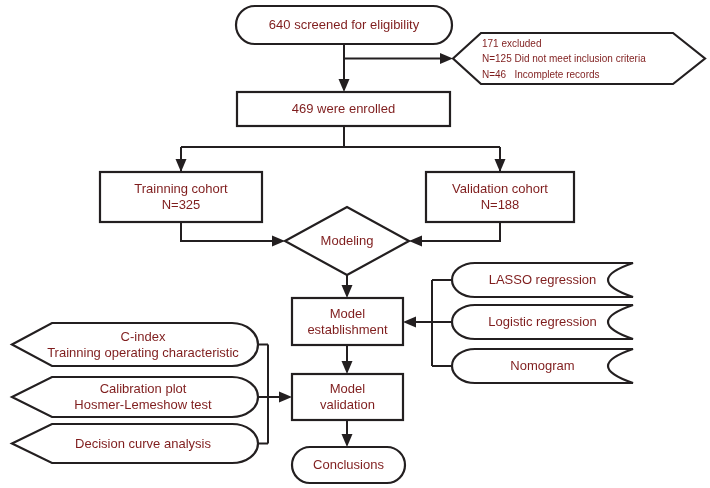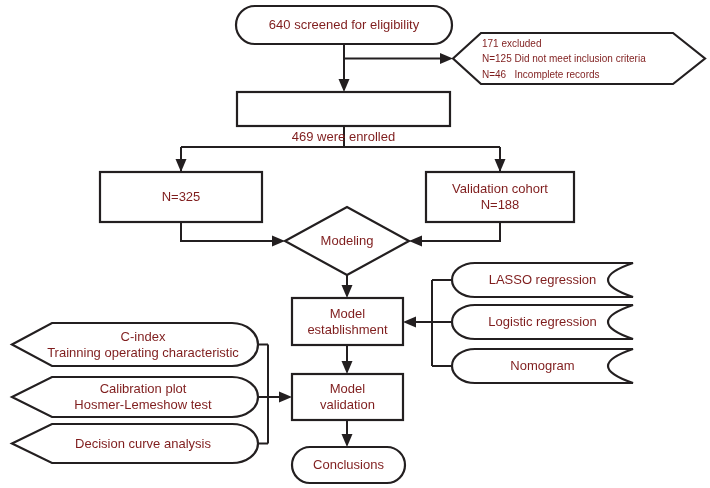--- a/index.html
+++ b/index.html
@@ -83,25 +83,26 @@
   <div class="lbl" style="left:236px;top:6px;width:216px;height:38px;">
     <span>640 screened for eligibility</span>
   </div>
 
   <div class="lbl left hexlbl" style="left:482px;top:36px;width:215px;height:46px;">
     <span>171 excluded</span>
     <span>N=125 Did not meet inclusion criteria</span>
     <span>N=46   Incomplete records</span>
   </div>
 
-  <div class="lbl" style="left:237px;top:92px;width:213px;height:34px;margin-top:28px;">
+  <div class="lbl" style="left:237px;top:92px;width:213px;height:34px;">
     <span>469 were enrolled</span>
   </div>
 
   <div class="lbl" style="left:100px;top:172px;width:162px;height:50px;">
+    <span>Trainning cohort</span>
     <span>N=325</span>
   </div>
 
   <div class="lbl" style="left:426px;top:172px;width:148px;height:50px;">
     <span>Validation cohort</span>
     <span>N=188</span>
   </div>
 
   <div class="lbl" style="left:285px;top:207px;width:124px;height:68px;">
     <span>Modeling</span>

